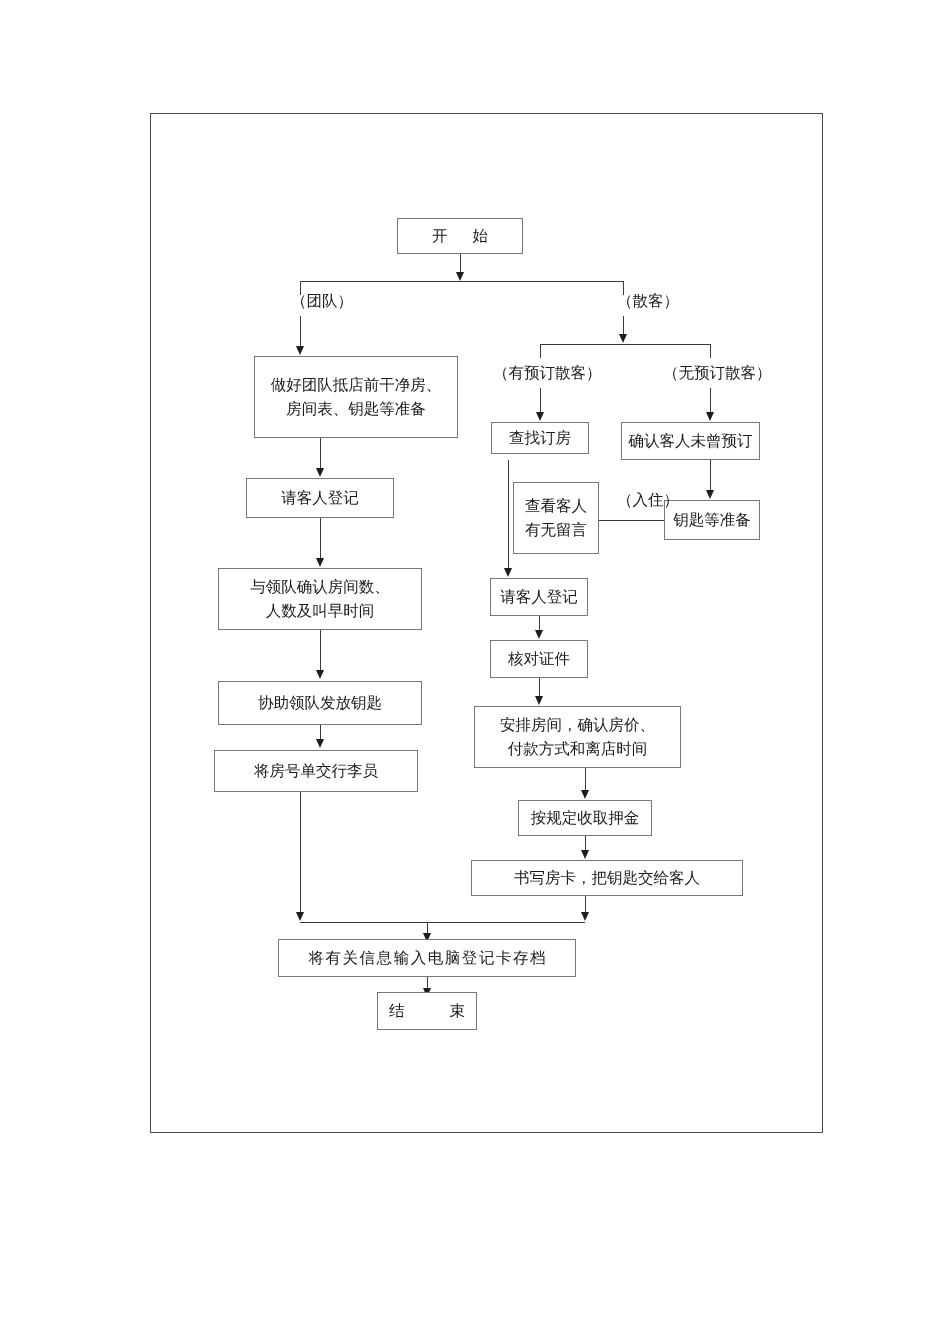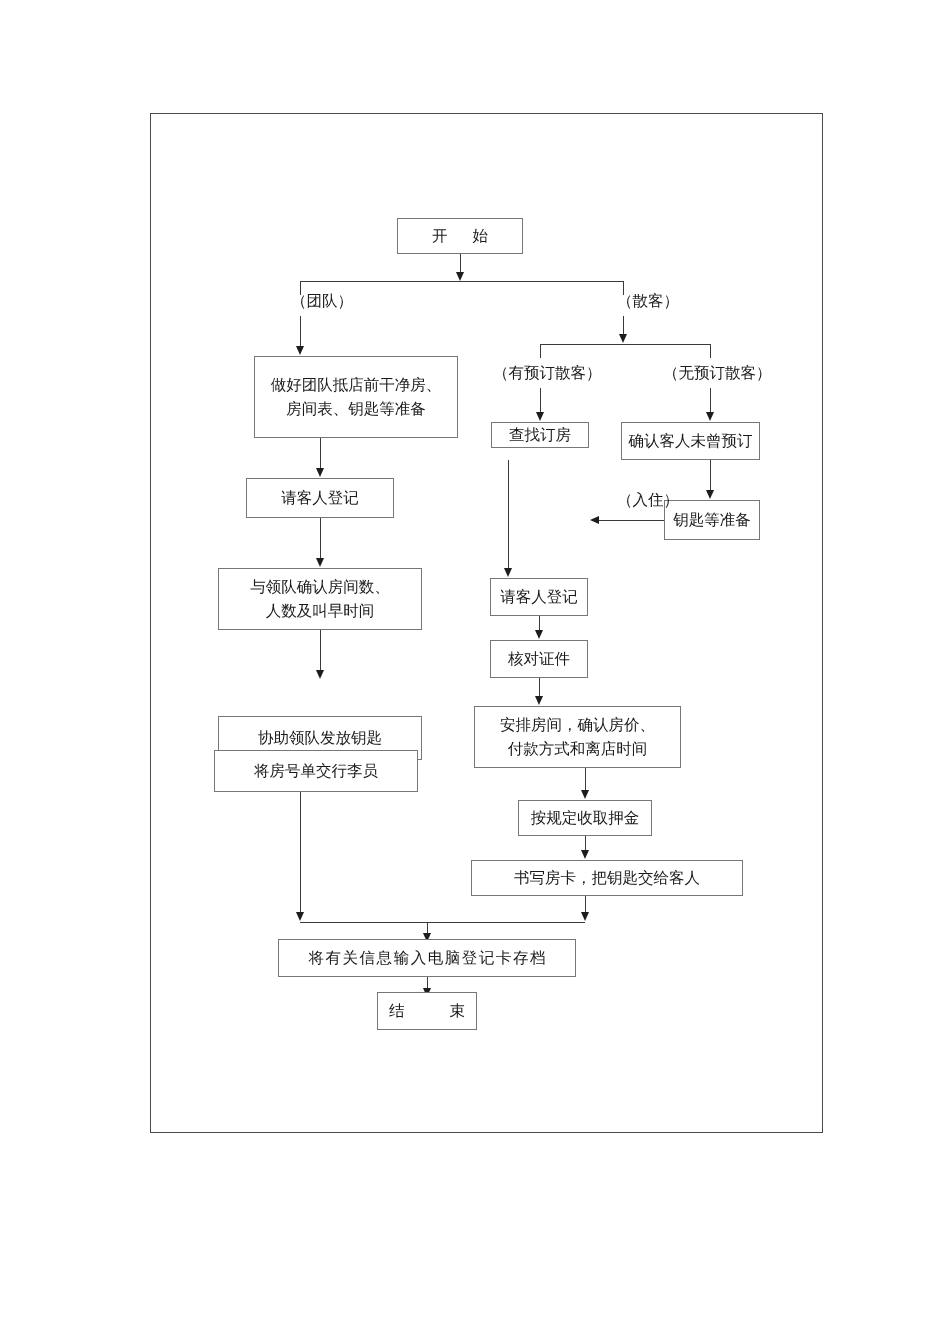--- a/index.html
+++ b/index.html
@@ -100,21 +100,21 @@
 
   <div class="vline" style="left:320px;top:518px;height:42px;"></div>
   <div class="arrow-down" style="left:315.5px;top:558px;"></div>
 
   <div class="node" style="left:218px;top:568px;width:204px;height:62px;font-family:Liberation Serif, serif;">与领队确认房间数、
 人数及叫早时间</div>
 
   <div class="vline" style="left:320px;top:630px;height:42px;"></div>
   <div class="arrow-down" style="left:315.5px;top:670px;"></div>
 
-  <div class="node" style="left:218px;top:681px;width:204px;height:44px;margin-top:35px;">协助领队发放钥匙</div>
+  <div class="node" style="left:218px;top:681px;width:204px;height:44px;">协助领队发放钥匙</div>
 
   <div class="vline" style="left:320px;top:725px;height:16px;"></div>
   <div class="arrow-down" style="left:315.5px;top:739px;"></div>
 
   <div class="node" style="left:214px;top:750px;width:204px;height:42px;">将房号单交行李员</div>
 
   <div class="vline" style="left:300px;top:792px;height:124px;"></div>
   <div class="arrow-down" style="left:295.5px;top:912px;"></div>
 
   <div class="label" style="left:594px;top:292px;">（散客）</div>
@@ -122,39 +122,41 @@
   <div class="arrow-down" style="left:618.5px;top:334px;"></div>
 
   <div class="hline" style="left:540px;top:344px;width:170px;"></div>
   <div class="vline" style="left:540px;top:344px;height:14px;"></div>
   <div class="vline" style="left:710px;top:344px;height:14px;"></div>
 
   <div class="label" style="left:470px;top:364px;">（有预订散客）</div>
   <div class="vline" style="left:540px;top:388px;height:26px;"></div>
   <div class="arrow-down" style="left:535.5px;top:412px;"></div>
 
-  <div class="node" style="left:491px;top:422px;width:98px;height:26px;">查找订房</div>
+  <div class="node" style="left:491px;top:422px;width:98px;height:32px;">查找订房</div>
 
   <div class="label" style="left:640px;top:364px;">（无预订散客）</div>
   <div class="vline" style="left:710px;top:388px;height:26px;"></div>
   <div class="arrow-down" style="left:705.5px;top:412px;"></div>
 
   <div class="node" style="left:621px;top:422px;width:139px;height:38px;">确认客人未曾预订</div>
 
   <div class="vline" style="left:710px;top:460px;height:32px;"></div>
   <div class="arrow-down" style="left:705.5px;top:490px;"></div>
 
   <div class="node" style="left:664px;top:500px;width:96px;height:40px;">钥匙等准备</div>
 
   <div class="vline" style="left:710px;top:540px;height:0px;"></div>
   <div class="hline" style="left:599px;top:520px;width:65px;"></div>
   <div class="arrow-left" style="left:590px;top:515.5px;"></div>
 
   <div class="label" style="left:594px;top:491px;">（入住）</div>
 
+  <div class="node" style="left:513px;top:482px;width:86px;height:72px;">查看客人
+有无留言</div>
 
   <div class="vline" style="left:508px;top:460px;height:112px;"></div>
   <div class="arrow-down" style="left:503.5px;top:568px;"></div>
 
   <div class="node" style="left:490px;top:578px;width:98px;height:38px;">请客人登记</div>
 
   <div class="vline" style="left:539px;top:616px;height:16px;"></div>
   <div class="arrow-down" style="left:534.5px;top:630px;"></div>
 
   <div class="node" style="left:490px;top:640px;width:98px;height:38px;">核对证件</div>

